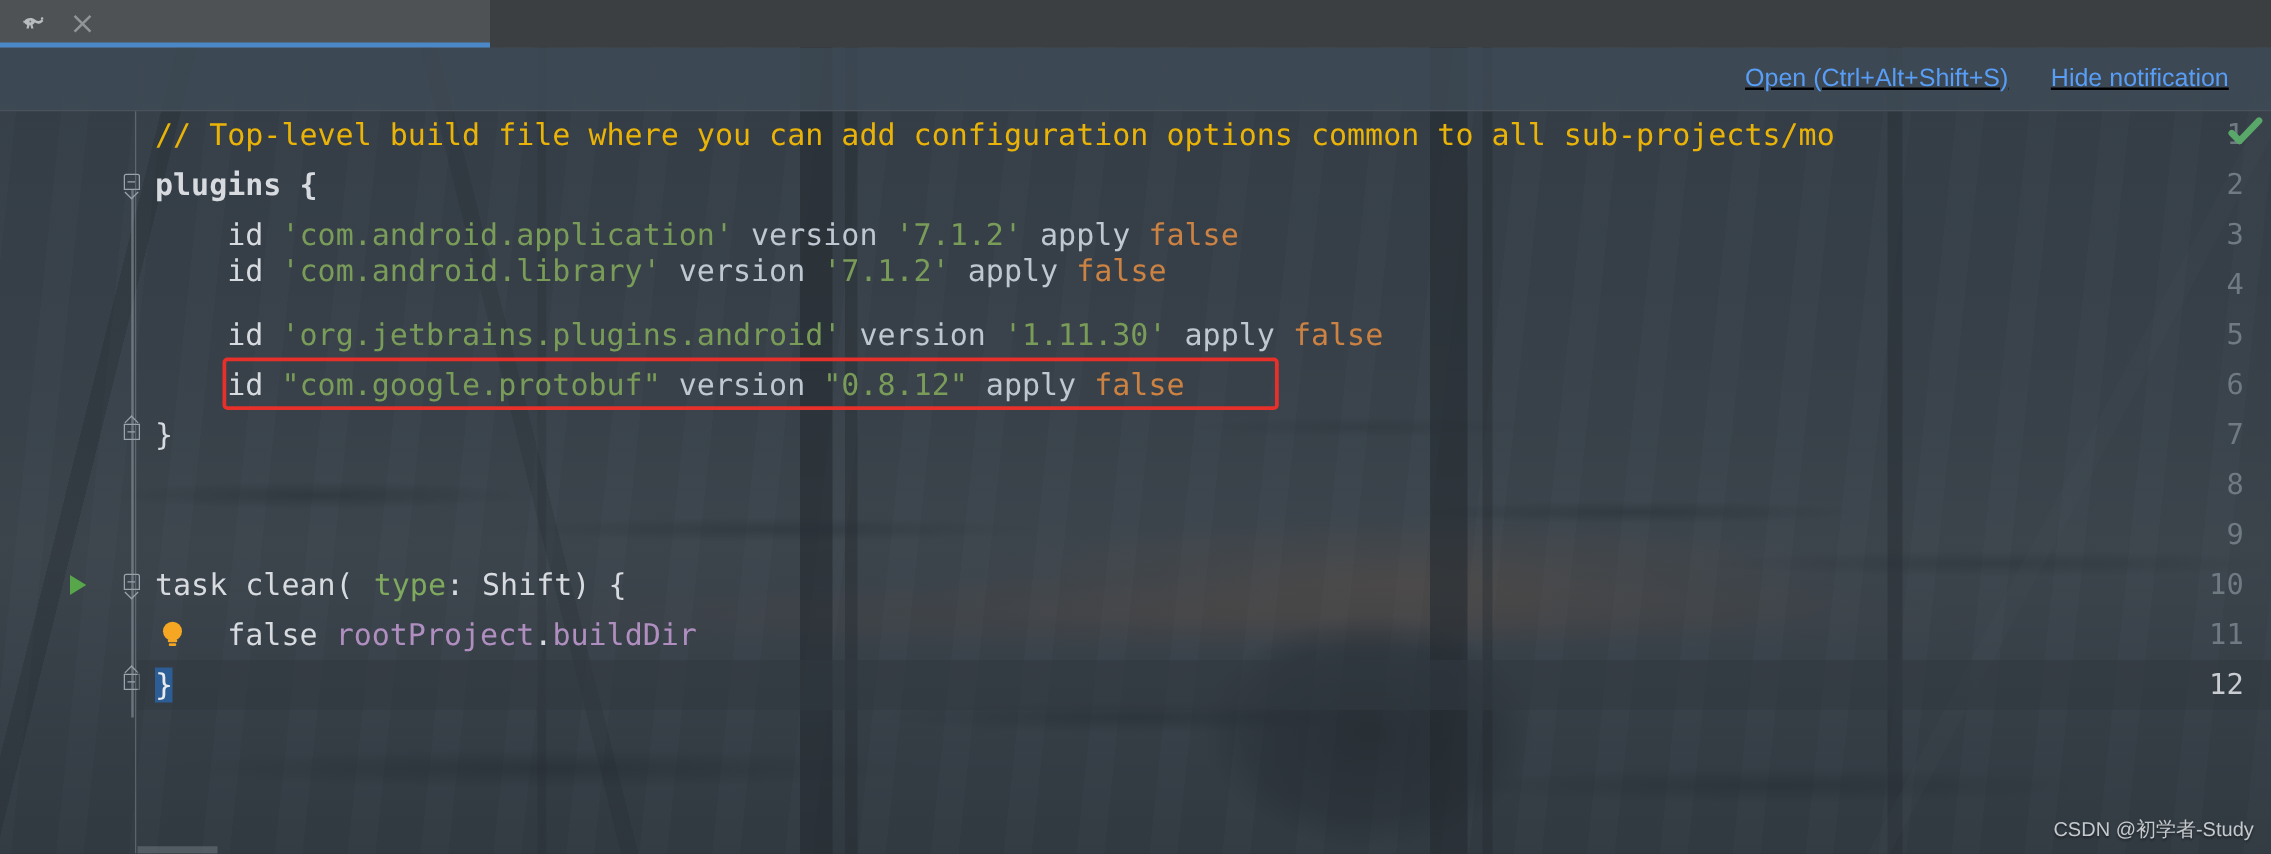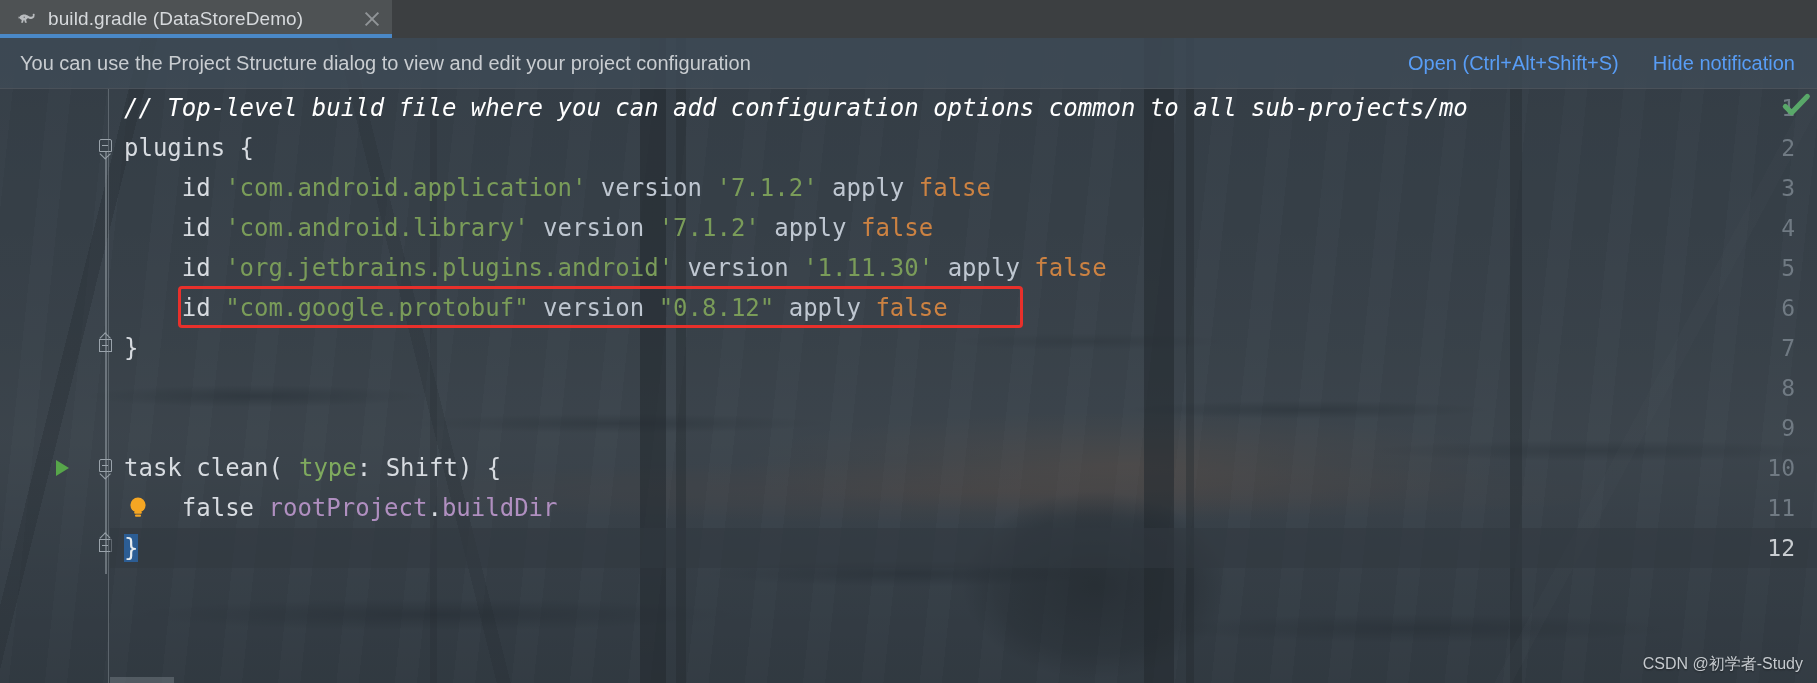--- a/index.html
+++ b/index.html
@@ -167,21 +167,22 @@
     font-size: 20px;
     color: #c9cdd1;
     margin-left: 20px;
     white-space: nowrap;
   }
   .notif-links {
     margin-left: auto;
     display: flex;
     align-items: center;
     gap: 34px;
-    padding-right: 22px;
+    padding-right: 34px;
+    text-decoration: underline;
   }
   .notif-link {
     font-family: "Liberation Sans", sans-serif;
     font-size: 20px;
     color: #589df6;
     white-space: nowrap;
     cursor: pointer;
   }
 
   
@@ -292,21 +293,21 @@
   .codeline {
     position: absolute;
     left: 14px;
     font-family: "DejaVu Sans Mono", monospace;
     font-size: 24px;
     line-height: 40px;
     white-space: pre;
     letter-spacing: 0px;
   }
 
-  .t-comment { color: #ffffff; font-style: italic; }
+  .t-comment { color: #eab308; }
   .t-plain   { color: #bfc7d1; }
   .t-default { color: #d7dbe0; }
   .t-string  { color: #7a9c59; }
   .t-key     { color: #cc8242; }
   .t-green   { color: #7faa5e; margin-left: 16px; }
   .t-field   { color: #b08fc0; }
   .t-brace-hl {
     color: #e8ecef;
     background: #2c5d94;
   }
@@ -368,47 +369,45 @@
   <div class="bg-blob"></div>
   <div class="editor-wash"></div>
 
   <div class="tabbar">
     <div class="tab">
       <svg class="tab-icon" viewBox="0 0 24 24">
         <path d="M2.6 12.6c.3-3.2 3.1-5.6 6.3-5.6 1.9 0 3.2.6 4.4 1.5 1.1.8 2 1.2 3 1.1 1-.1 1.9-.7 2.6-1.5l1.5 1.4c-1 1.3-2.4 2.2-4 2.4-1.3.1-2.4-.3-3.5-1-.4.9-1.1 1.6-2 2l.9 3.2h-2l-.7-2.7c-.3 0-.6.1-.9.1l-.6 2.6h-2l.7-3c-1.9-.7-3.3-2.3-3.7-4.3z" fill="#b9bcbf"></path>
         <circle cx="9.0" cy="10.1" r="0.85" fill="#6a6e72"></circle>
         <path d="M19.3 6.4c.6 0 1.1.5 1.1 1.1s-.5 1.1-1.1 1.1-1.1-.5-1.1-1.1.5-1.1 1.1-1.1z" fill="#b9bcbf"></path>
       </svg>
-      <span class="tab-label">build.gradle (DataStoreDemo)</span>
       <span class="tab-close"></span>
     </div>
     <div class="tab-underline"></div>
   </div>
 
   <div class="notif">
-    <span class="notif-text">You can use the Project Structure dialog to view and edit your project configuration</span>
     <span class="notif-links">
       <span class="notif-link">Open (Ctrl+Alt+Shift+S)</span>
       <span class="notif-link">Hide notification</span>
     </span>
   </div>
 
   <div class="editor">
     <div class="gutter"></div>
     <div class="gutter-sep"></div>
     <div class="fold-rail" style="top: 64px; height: 422px;"></div>
     <div class="code-area" id="code-area">
         <div class="row" style="top: 0px;"></div>
         <div class="codeline" style="top: 0px;"><span class="t-comment">// Top-level build file where you can add configuration options common to all sub-projects/mo</span></div>
         <div class="row" style="top: 40px;"></div>
-        <div class="codeline" style="top: 40px;"><span class="t-default">plugins {</span></div>
+        <div class="codeline" style="top: 40px; font-weight: bold;"><span class="t-default">plugins {</span></div>
         <div class="row" style="top: 80px;"></div>
         <div class="codeline" style="top: 80px;"><span class="t-default">    id </span><span class="t-string">'com.android.application'</span><span class="t-plain"> version </span><span class="t-string">'7.1.2'</span><span class="t-plain"> apply </span><span class="t-key">false</span></div>
         <div class="row" style="top: 120px;"></div>
-        <div class="codeline" style="top: 120px;"><span class="t-default">    id </span><span class="t-string">'com.android.library'</span><span class="t-plain"> version </span><span class="t-string">'7.1.2'</span><span class="t-plain"> apply </span><span class="t-key">false</span></div>
+        <div class="codeline" style="top: 109px;"><span class="t-default">    id </span><span class="t-string">'com.android.library'</span><span class="t-plain"> version </span><span class="t-string">'7.1.2'</span><span class="t-plain"> apply </span><span class="t-key">false</span></div>
         <div class="row" style="top: 160px;"></div>
         <div class="codeline" style="top: 160px;"><span class="t-default">    id </span><span class="t-string">'org.jetbrains.plugins.android'</span><span class="t-plain"> version </span><span class="t-string">'1.11.30'</span><span class="t-plain"> apply </span><span class="t-key">false</span></div>
         <div class="row" style="top: 200px;"></div>
         <div class="codeline" style="top: 200px;"><span class="t-default">    id </span><span class="t-string">"com.google.protobuf"</span><span class="t-plain"> version </span><span class="t-string">"0.8.12"</span><span class="t-plain"> apply </span><span class="t-key">false</span></div>
         <div class="row" style="top: 240px;"></div>
         <div class="codeline" style="top: 240px;"><span class="t-default">}</span></div>
         <div class="row" style="top: 280px;"></div>
         <div class="codeline" style="top: 280px;"></div>
         <div class="row" style="top: 320px;"></div>
         <div class="codeline" style="top: 320px;"></div>

